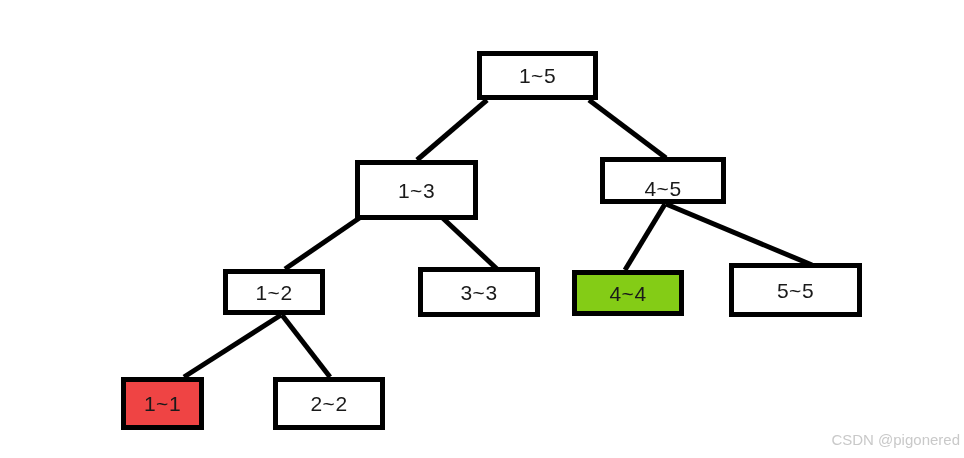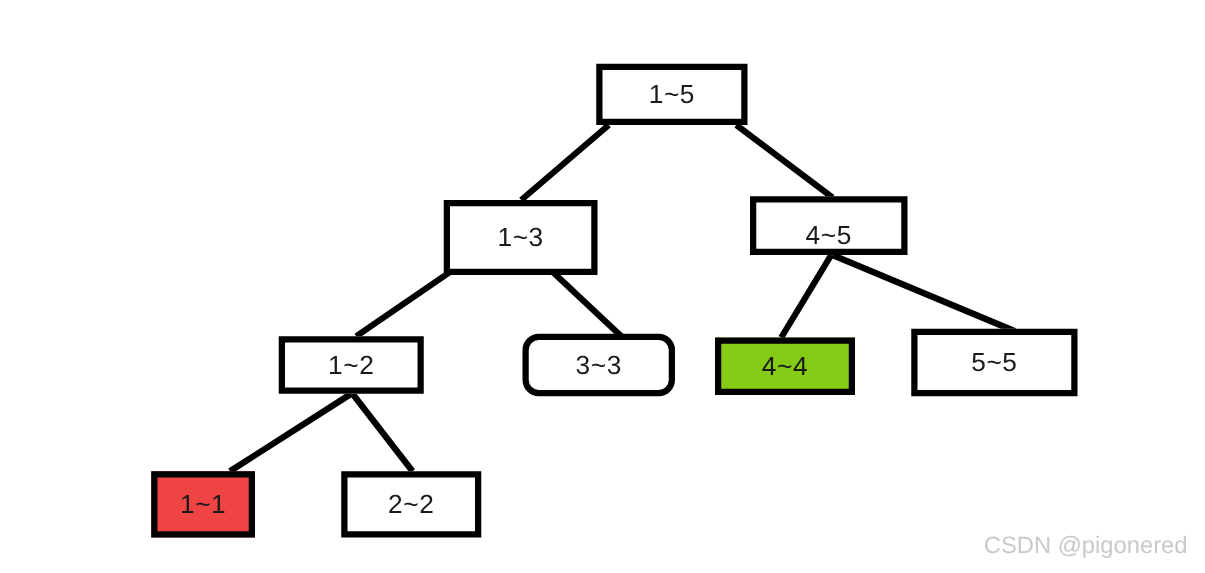--- a/index.html
+++ b/index.html
@@ -38,24 +38,24 @@
     font-family: "Liberation Sans", sans-serif;
     font-size: 21px;
     color: #1a1a1a;
     letter-spacing: 0.5px;
     line-height: 1;
     white-space: nowrap;
     user-select: none;
   }
   #watermark {
     position: absolute;
-    right: 14px;
+    right: 4px;
     bottom: 10px;
     font-family: "Liberation Sans", sans-serif;
-    font-size: 19px;
+    font-size: 15px;
     color: #c9c9c9;
     white-space: nowrap;
     user-select: none;
     z-index: 3;
   }
 </style>
 </head>
 <body>
 
 <div id="canvas" style="background: rgb(255, 255, 255);">
@@ -74,24 +74,24 @@
   <div id="node-layer">
       <div class="node" style="left: 477px; top: 51px; width: 121px; height: 49px; border-color: rgb(0, 0, 0); background: rgb(255, 255, 255);">
         <span class="node-label">1~5</span>
       </div>
       <div class="node" style="left: 355px; top: 160px; width: 123px; height: 60px; border-color: rgb(0, 0, 0); background: rgb(255, 255, 255);">
         <span class="node-label">1~3</span>
       </div>
       <div class="node" style="left: 600px; top: 157px; width: 126px; height: 47px; border-color: rgb(0, 0, 0); background: rgb(255, 255, 255); align-items: flex-end;">
         <span class="node-label">4~5</span>
       </div>
-      <div class="node" style="left: 223px; top: 269px; width: 116px; height: 46px; border-color: rgb(0, 0, 0); background: rgb(255, 255, 255);">
+      <div class="node" style="left: 223px; top: 269px; width: 102px; height: 46px; border-color: rgb(0, 0, 0); background: rgb(255, 255, 255);">
         <span class="node-label">1~2</span>
       </div>
-      <div class="node" style="left: 418px; top: 267px; width: 122px; height: 50px; border-color: rgb(0, 0, 0); background: rgb(255, 255, 255); border-radius: 13px;">
+      <div class="node" style="left: 418px; top: 267px; width: 122px; height: 50px; border-color: rgb(0, 0, 0); background: rgb(255, 255, 255);">
         <span class="node-label">3~3</span>
       </div>
       <div class="node" style="left: 572px; top: 270px; width: 112px; height: 46px; border-color: rgb(0, 0, 0); background: #84cc16;">
         <span class="node-label">4~4</span>
       </div>
       <div class="node" style="left: 729px; top: 263px; width: 133px; height: 54px; border-color: rgb(0, 0, 0); background: rgb(255, 255, 255);">
         <span class="node-label">5~5</span>
       </div>
       <div class="node" style="left: 121px; top: 377px; width: 83px; height: 53px; border-color: rgb(0, 0, 0); background: #ef4444;">
         <span class="node-label">1~1</span>

